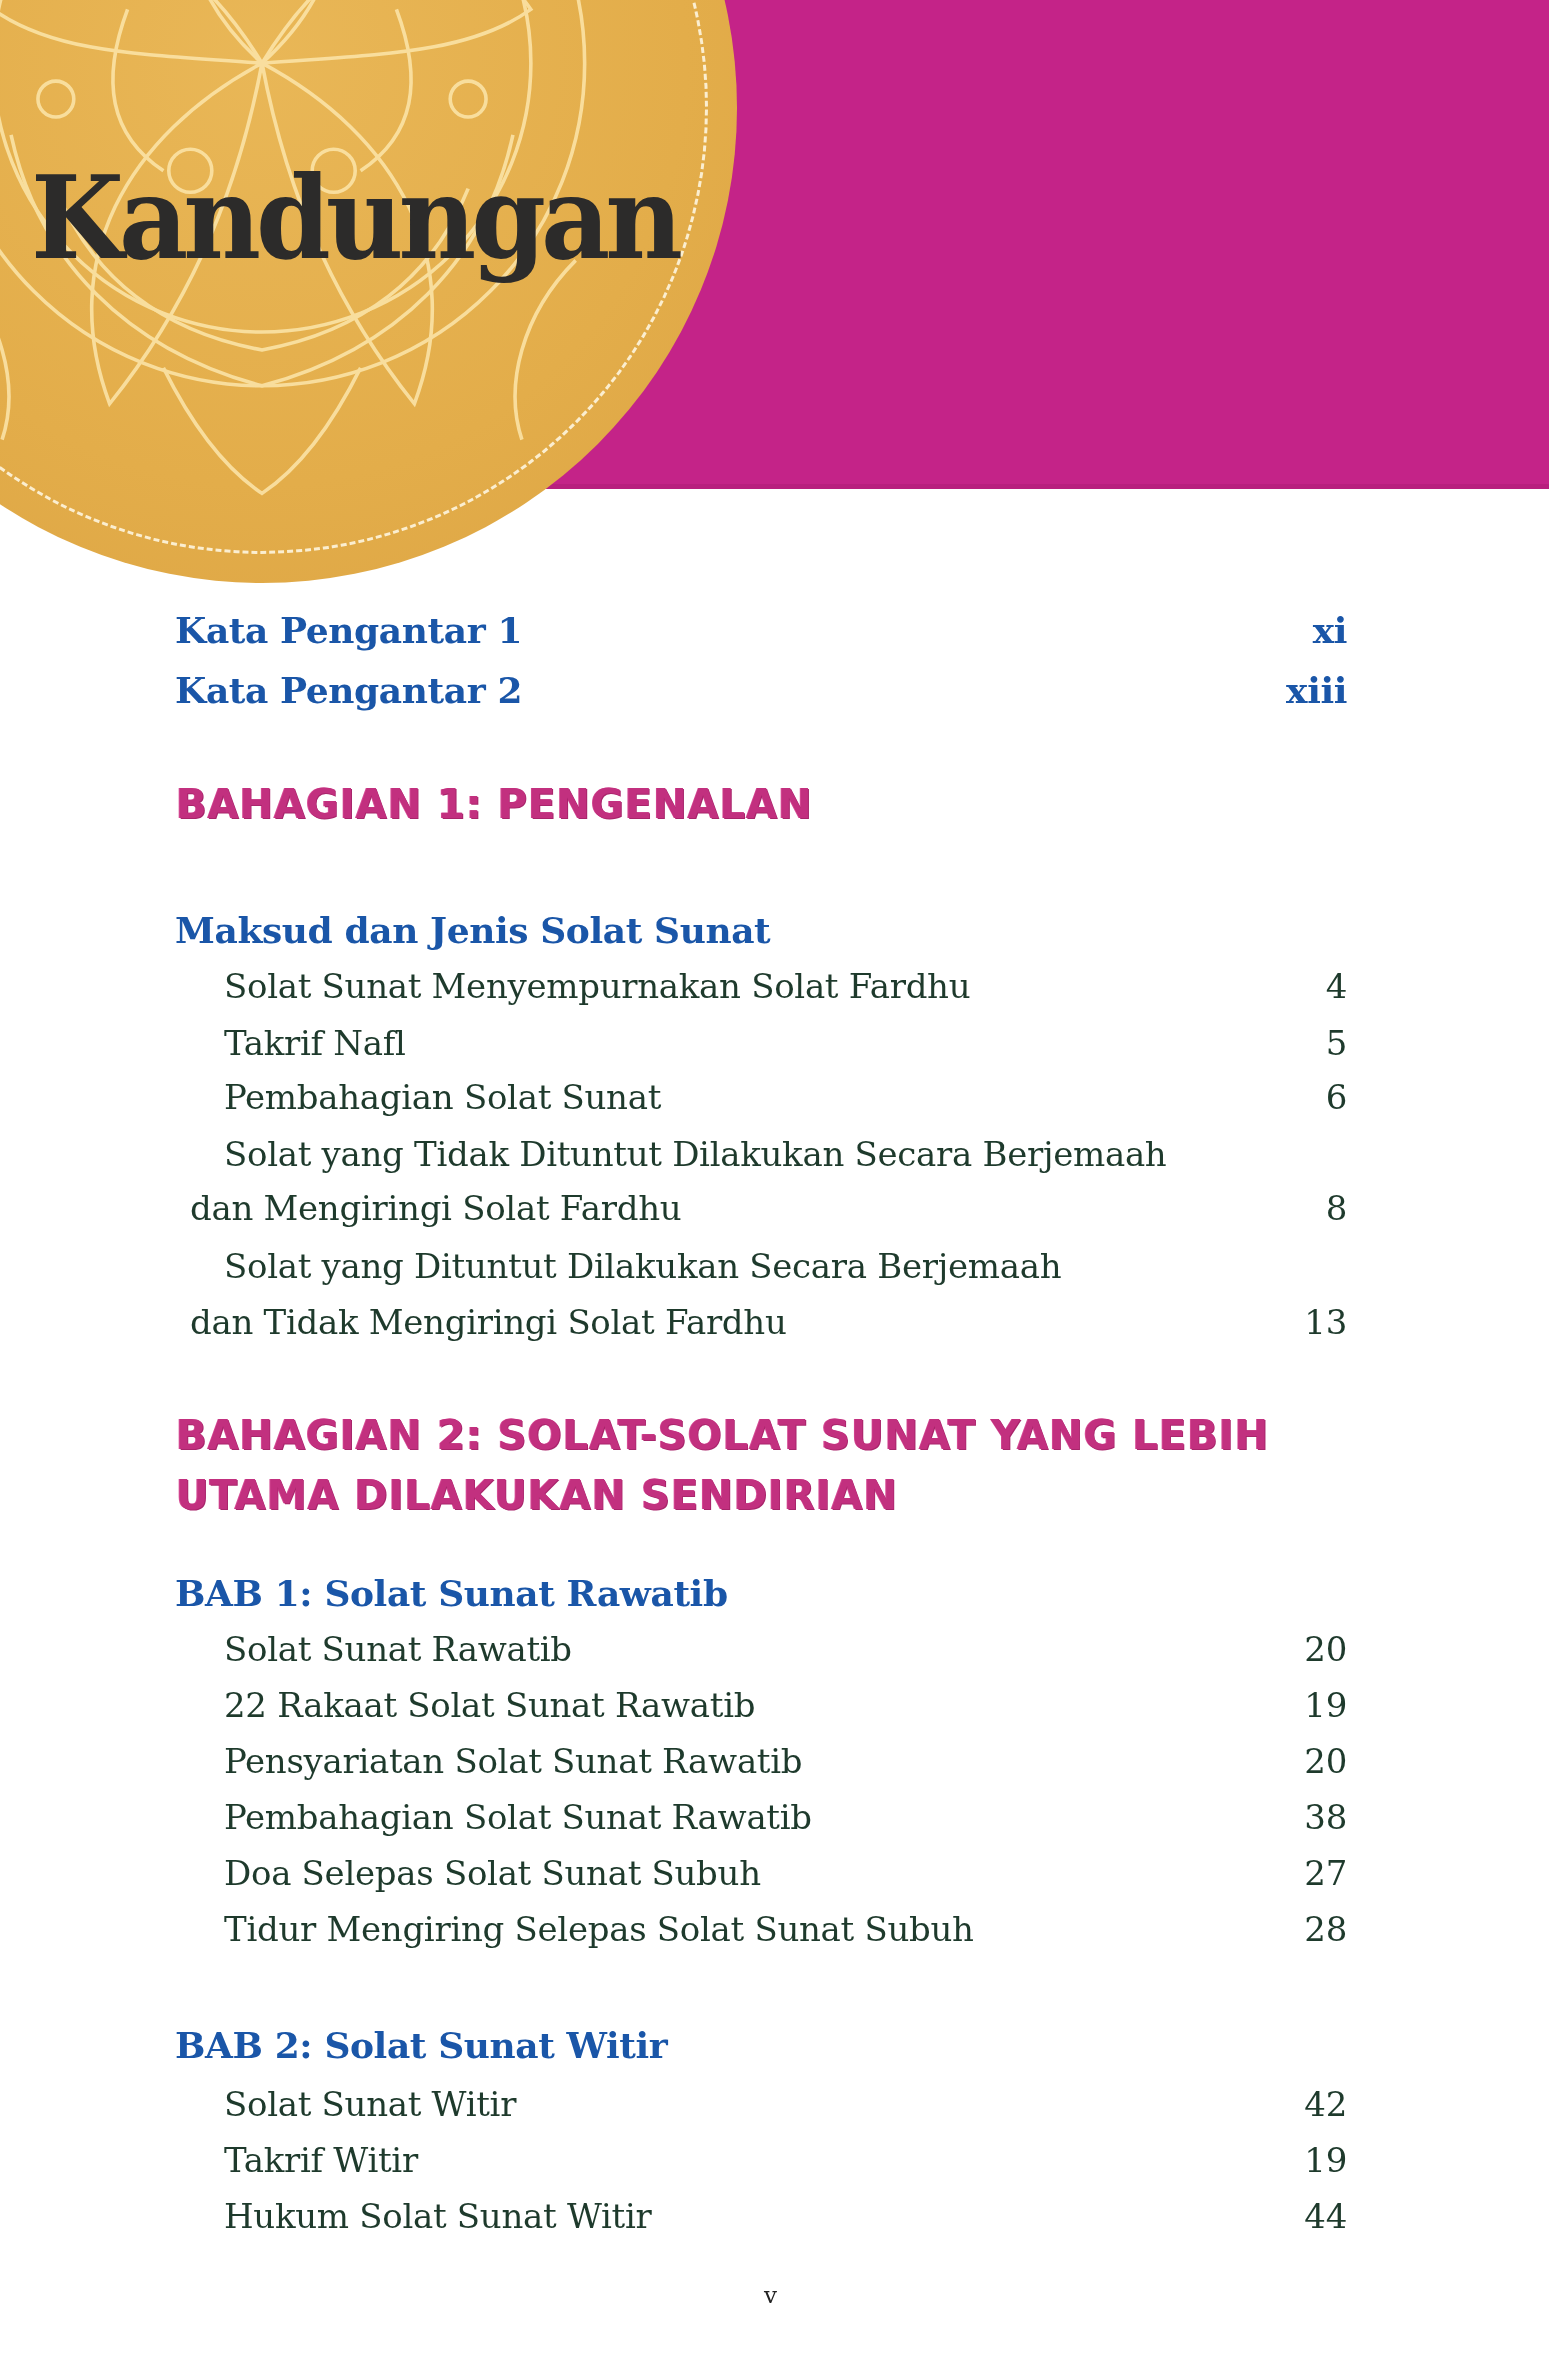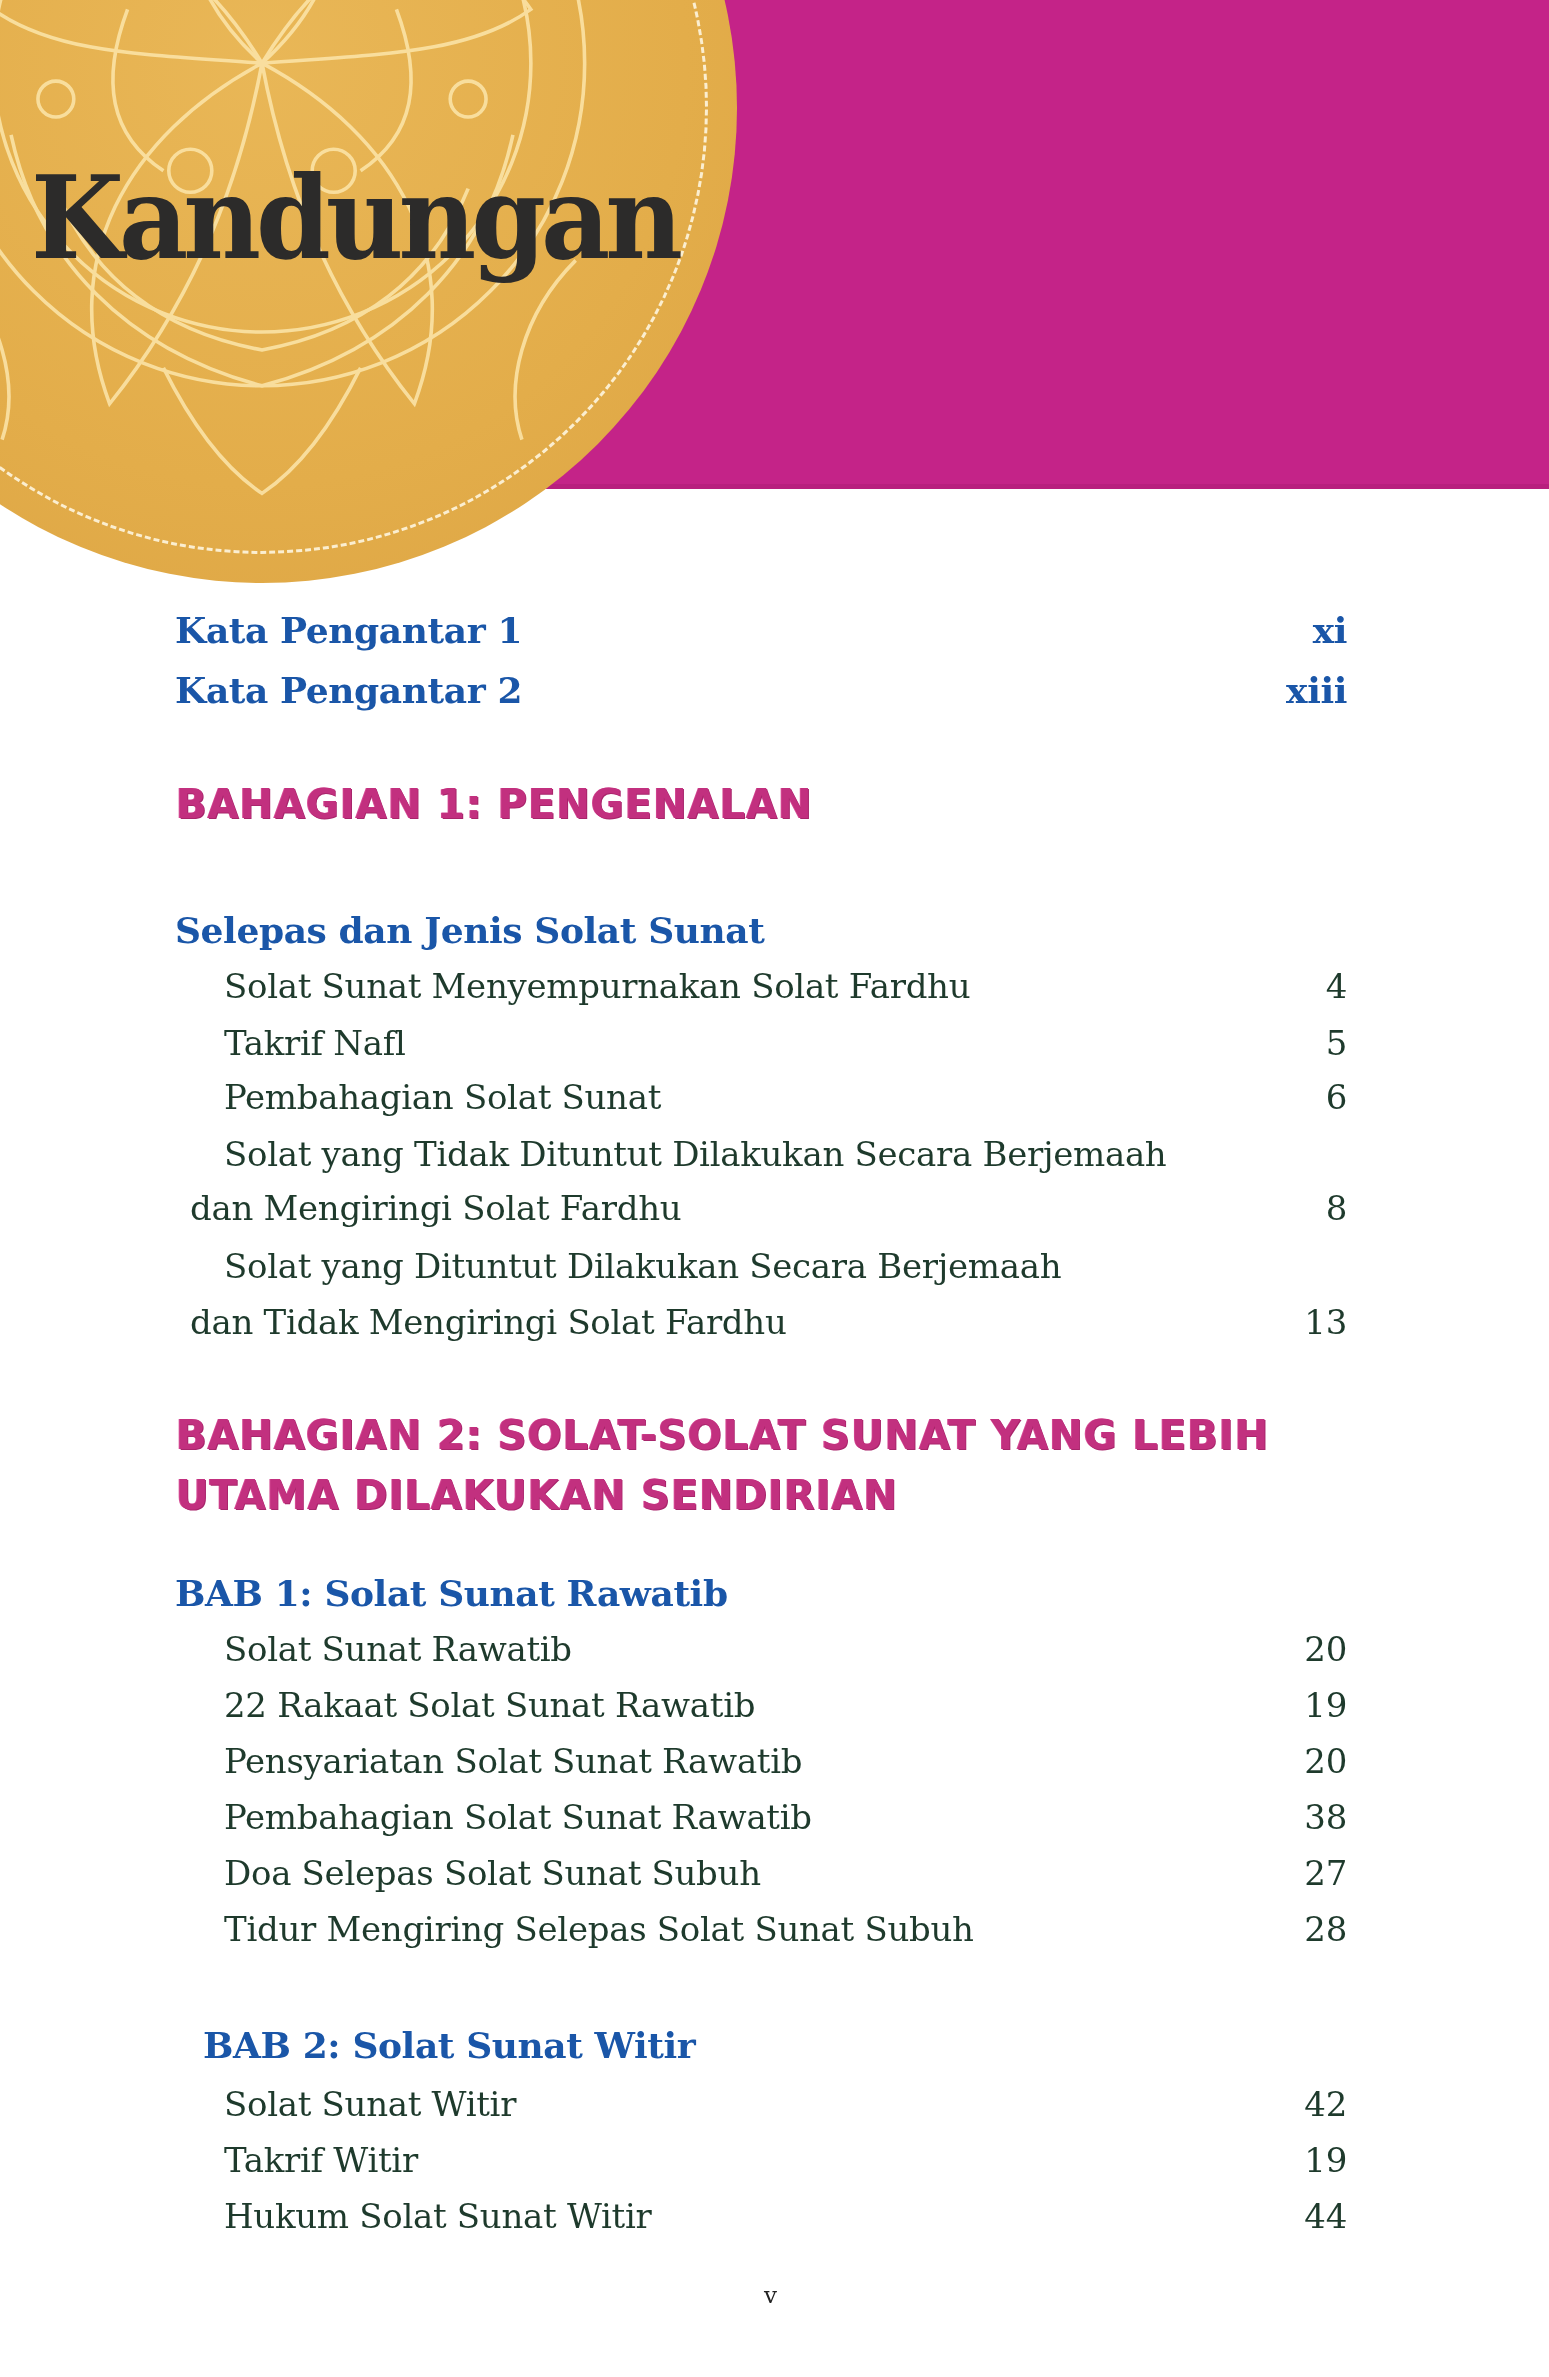--- a/index.html
+++ b/index.html
@@ -111,21 +111,21 @@
     <span class="label" style="left:175px;">Kata Pengantar 1</span>
     <span class="page">xi</span>
   </div>
   <div class="row preface" style="top:669px;">
     <span class="label" style="left:175px;">Kata Pengantar 2</span>
     <span class="page">xiii</span>
   </div>
 
   <div class="part-heading" style="top:780px;">BAHAGIAN 1: PENGENALAN</div>
 
-  <div class="chapter-heading" style="top:909px;">Selepas dan Jenis Solat Sunat</div>
+  <div class="chapter-heading" style="top:909px;">Maksud dan Jenis Solat Sunat</div>
 
   <div class="row entry" style="top:966px;">
     <span class="label">Solat Sunat Menyempurnakan Solat Fardhu</span>
     <span class="page">4</span>
   </div>
   <div class="row entry" style="top:1023px;">
     <span class="label">Takrif Nafl</span>
     <span class="page">5</span>
   </div>
   <div class="row entry" style="top:1077px;">
@@ -170,21 +170,21 @@
   </div>
   <div class="row entry" style="top:1853px;">
     <span class="label">Doa Selepas Solat Sunat Subuh</span>
     <span class="page">27</span>
   </div>
   <div class="row entry" style="top:1909px;">
     <span class="label">Tidur Mengiring Selepas Solat Sunat Subuh</span>
     <span class="page">28</span>
   </div>
 
-  <div class="chapter-heading" style="top:2024px;margin-left:28px;">BAB 2: Solat Sunat Witir</div>
+  <div class="chapter-heading" style="top:2024px;">BAB 2: Solat Sunat Witir</div>
 
   <div class="row entry" style="top:2084px;">
     <span class="label">Solat Sunat Witir</span>
     <span class="page">42</span>
   </div>
   <div class="row entry" style="top:2140px;">
     <span class="label">Takrif Witir</span>
     <span class="page">19</span>
   </div>
   <div class="row entry" style="top:2196px;">

